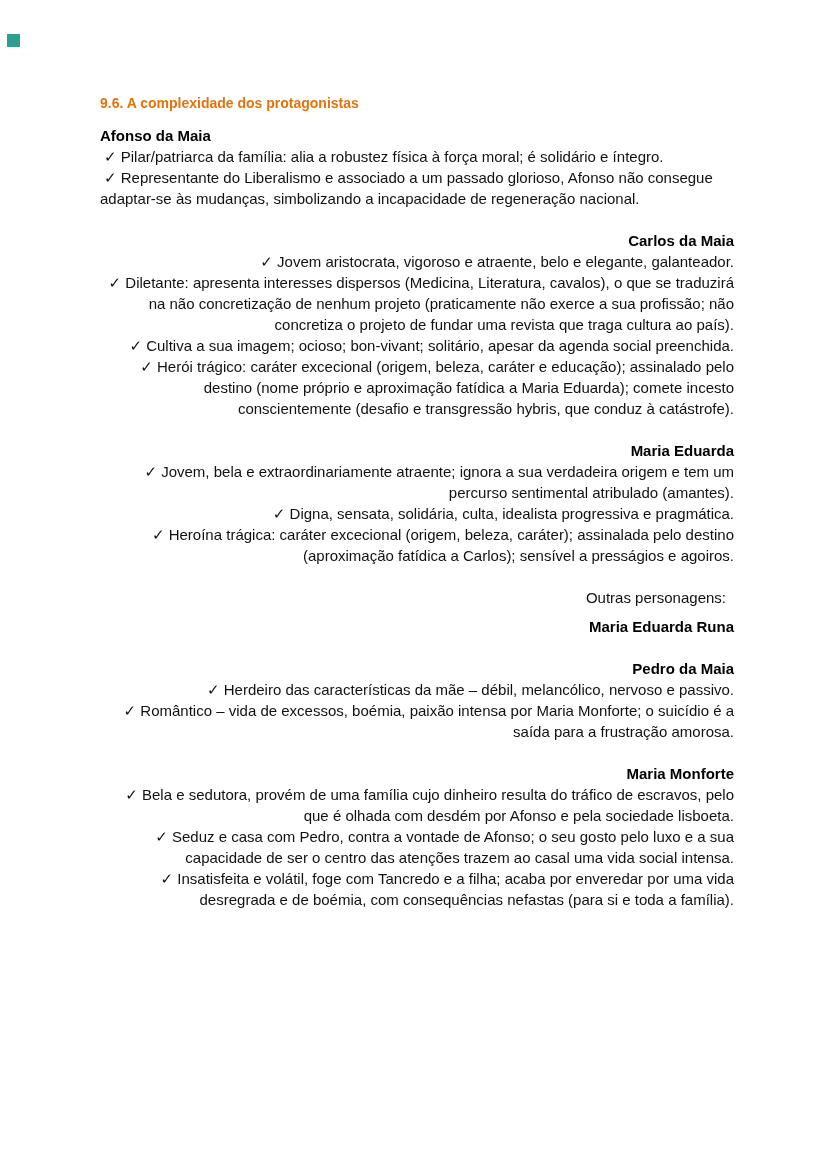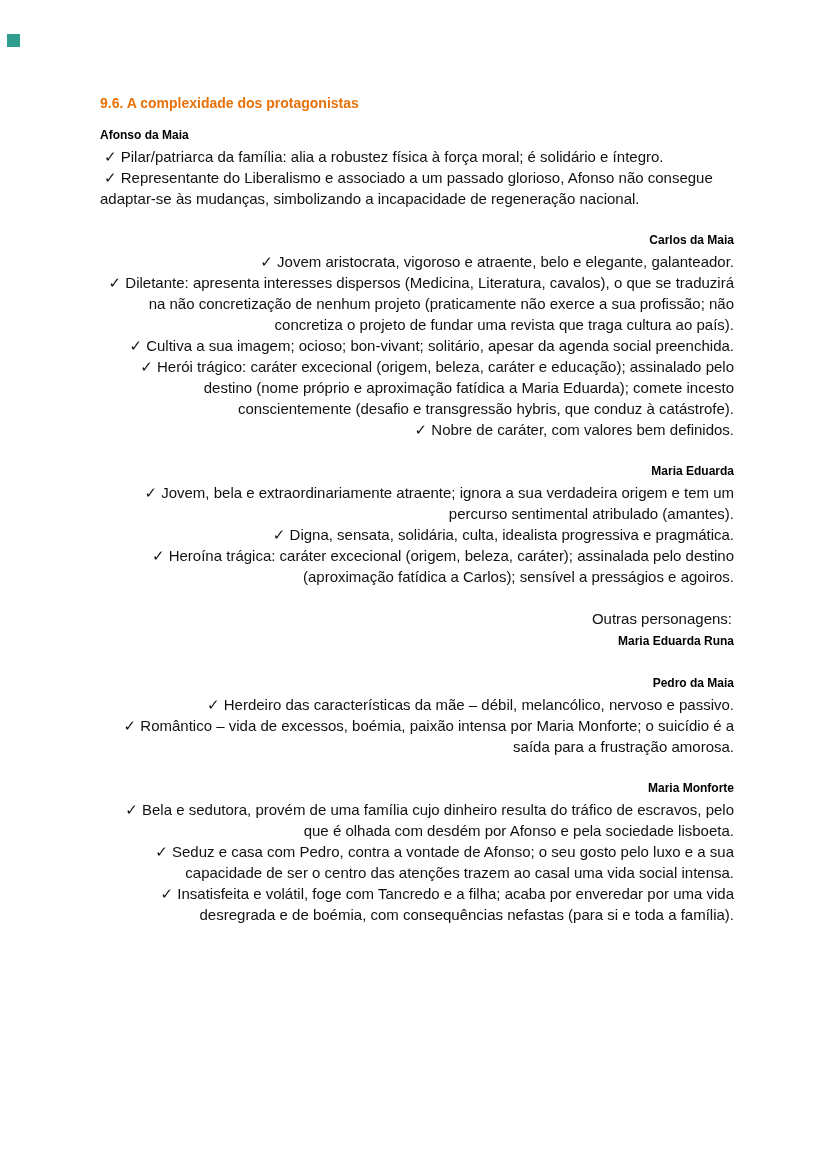--- a/index.html
+++ b/index.html
@@ -36,33 +36,33 @@
     margin: 0 0 11px 0;
     font-size: 14px;
     line-height: 22px;
     font-weight: bold;
     color: #e8710a;
   }
   .section { margin: 0; }
   .section + .section { margin-top: 21px; text-align: right; }
   .section h2 {
     margin: 0;
-    font-size: 12px;
+    font-size: 15px;
     line-height: 21px;
     font-weight: bold;
     color: #000000;
   }
   .section p {
     margin: 0;
   }
   .section p.bullet {
     text-indent: 4px;
   }
   .section p.intro {
-    margin: 2px;
+    margin: 8px;
     text-indent: 0;
   }
 </style>
 </head>
 <body>
 
 <div class="page">
 
   <div class="corner-marker"></div>
 
@@ -75,21 +75,20 @@
       <p class="bullet">✓ Pilar/patriarca da família: alia a robustez física à força moral; é solidário e íntegro.</p>
       <p class="bullet">✓ Representante do Liberalismo e associado a um passado glorioso, Afonso não consegue adaptar-se às mudanças, simbolizando a incapacidade de regeneração nacional.</p>
     </section>
 
     <section class="section">
       <h2>Carlos da Maia</h2>
       <p class="bullet">✓ Jovem aristocrata, vigoroso e atraente, belo e elegante, galanteador.</p>
       <p class="bullet">✓ Diletante: apresenta interesses dispersos (Medicina, Literatura, cavalos), o que se traduzirá na não concretização de nenhum projeto (praticamente não exerce a sua profissão; não concretiza o projeto de fundar uma revista que traga cultura ao país).</p>
       <p class="bullet">✓ Cultiva a sua imagem; ocioso; bon-vivant; solitário, apesar da agenda social preenchida.</p>
       <p class="bullet">✓ Herói trágico: caráter excecional (origem, beleza, caráter e educação); assinalado pelo destino (nome próprio e aproximação fatídica a Maria Eduarda); comete incesto conscientemente (desafio e transgressão hybris, que conduz à catástrofe).</p>
-      <p class="bullet">✓ Nobre de caráter, com valores bem definidos.</p>
     </section>
 
     <section class="section">
       <h2>Maria Eduarda</h2>
       <p class="bullet">✓ Jovem, bela e extraordinariamente atraente; ignora a sua verdadeira origem e tem um percurso sentimental atribulado (amantes).</p>
       <p class="bullet">✓ Digna, sensata, solidária, culta, idealista progressiva e pragmática.</p>
       <p class="bullet">✓ Heroína trágica: caráter excecional (origem, beleza, caráter); assinalada pelo destino (aproximação fatídica a Carlos); sensível a presságios e agoiros.</p>
     </section>
 
     <section class="section">

